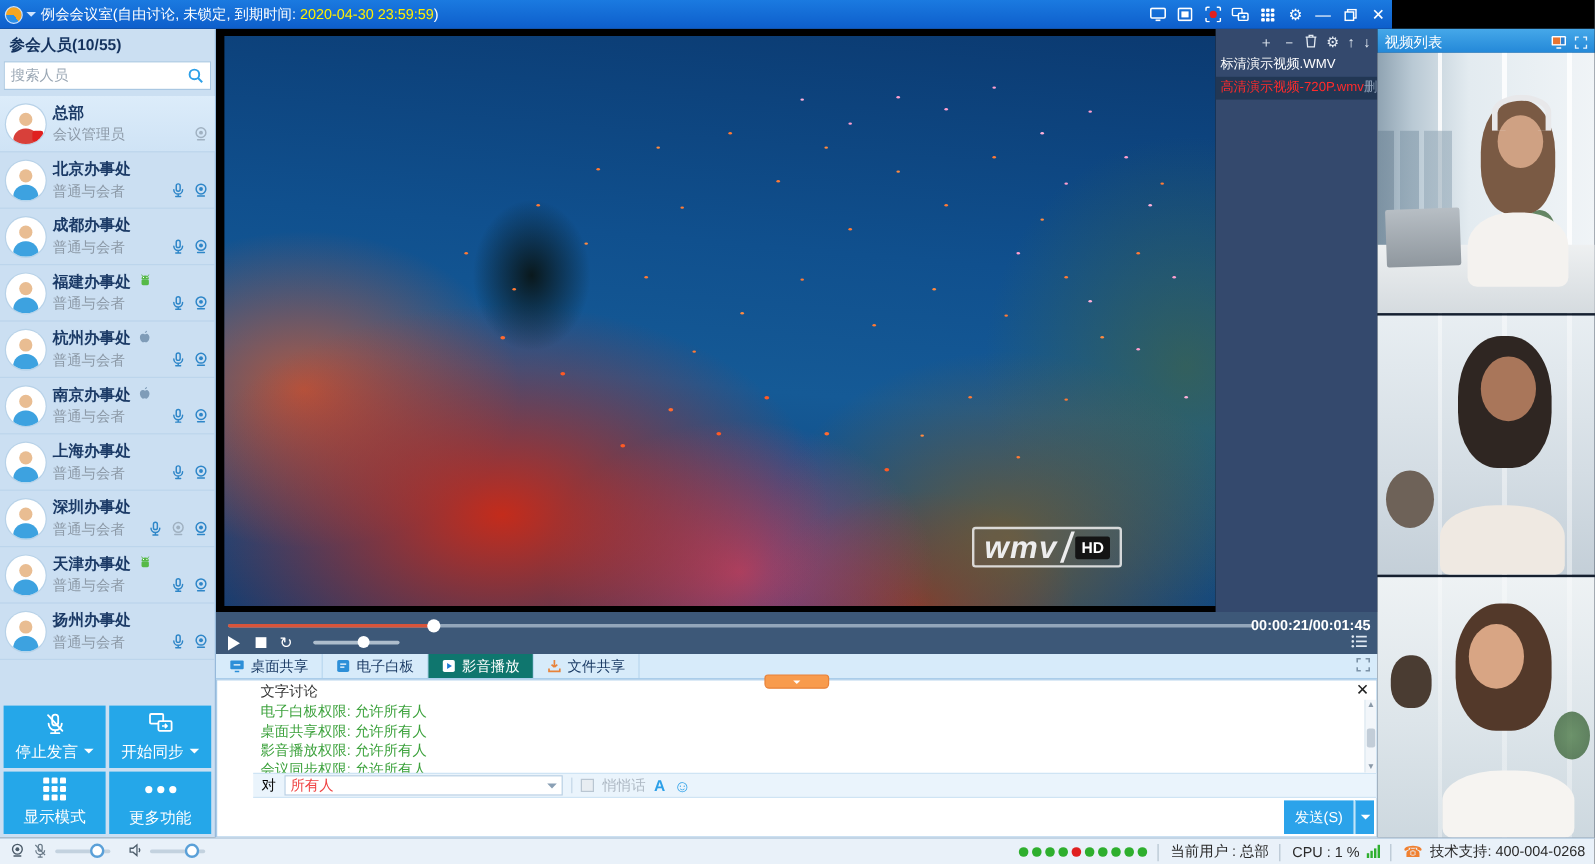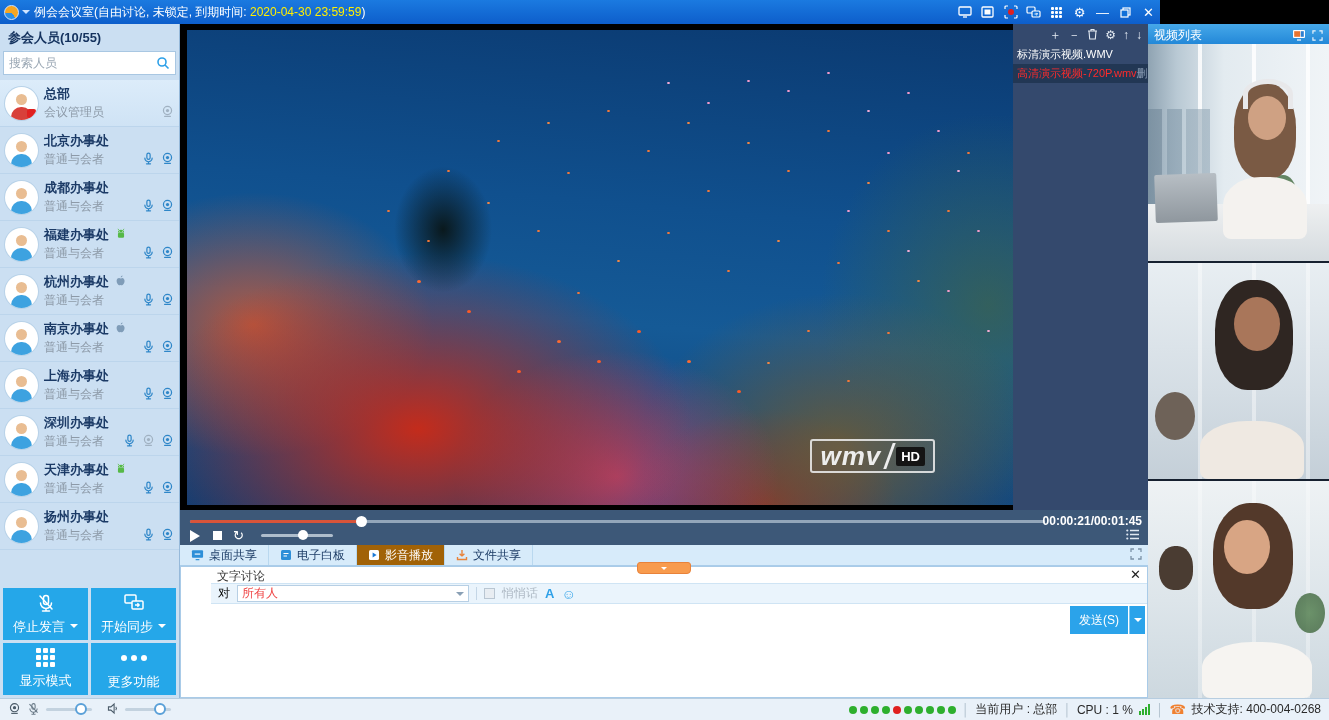--- a/index.html
+++ b/index.html
@@ -106,21 +106,21 @@
   .ctl .stop { width:9px; height:9px; background:#fff; }
   .ctl .loop { font-size:13px; line-height:1; }
   .vol { position:relative; width:72px; height:3px; background:#aebdcc; border-radius:2px; margin-left:6px; }
   .vol-fill { width:58%; height:3px; background:#2da0e8; border-radius:2px; }
   .vol-handle { position:absolute; left:58%; top:-4px; width:10px; height:10px; border-radius:50%; background:#fff; }
   .pl-toggle { position:absolute; right:8px; top:19px; color:#dfe8f2; }
 
   
   .tab-bar { position:absolute; top:521px; height:21px; left:0; width:968px; background:#d7ebfa; border-bottom:1px solid #aacdea; display:flex; font-size:12px; }
   .tab { display:flex; align-items:center; gap:5px; padding:0 11px; color:#1c3c66; border-right:1px solid #b9d8ef; cursor:default; }
-  .tab.active { background:#a16207; color:#fff; }
+  .tab.active { background:#0f766e; color:#fff; }
   .tab svg { display:block; }
   .tab-expand { margin-left:auto; margin-right:6px; align-self:center; color:#7c93a8; }
   .drawer-handle { position:absolute; top:538px; left:457px; width:54px; height:12px; background:#f89b4d; border:1px solid #e8823a; border-radius:3px 3px 4px 4px; z-index:6; display:flex; align-items:center; justify-content:center; }
   .drawer-handle i { width:0; height:0; border:3px solid transparent; border-top-color:#fff; margin-top:3px; }
 
   
   .chat { position:absolute; top:542px; left:0; width:968px; bottom:0; background:#fff; border:1px solid #a9cbe8; display:flex; flex-direction:column;padding-left:30px; }
   .chat-header { height:16px; font-size:12px; color:#333; padding:1px 6px 0; position:relative; flex:none; }
   .chat-close { position:absolute; right:6px; top:0; font-size:13px; font-weight:bold; color:#222; line-height:15px; }
   .chat-msgs { flex:1; position:relative; padding:2px 6px 0; overflow:hidden; }
@@ -642,20 +642,33 @@
   </div>
   <div class="drawer-handle">
       <i></i>
     </div>
 
   <div class="chat">
     <div class="chat-header">
       <span>文字讨论</span>
       <span class="chat-close">✕</span>
     </div>
+    <div class="chat-msgs">
+      <div>
+          <div class="msg">电子白板权限: 允许所有人</div>
+          <div class="msg">桌面共享权限: 允许所有人</div>
+          <div class="msg">影音播放权限: 允许所有人</div>
+          <div class="msg">会议同步权限: 允许所有人</div>
+        </div>
+      <div class="chat-scroll">
+        <span class="sc-up">▲</span>
+        <span class="sc-thumb"></span>
+        <span class="sc-dn">▼</span>
+      </div>
+    </div>
     <div class="chat-toolbar">
       <span>对</span>
       <span class="recipient">
           <span>所有人</span>
           <i class="caret"></i>
         </span>
       <span class="tb-sep"></span>
       <span class="checkbox"></span>
       <span class="whisper">悄悄话</span>
       <span class="font-A">A</span>

